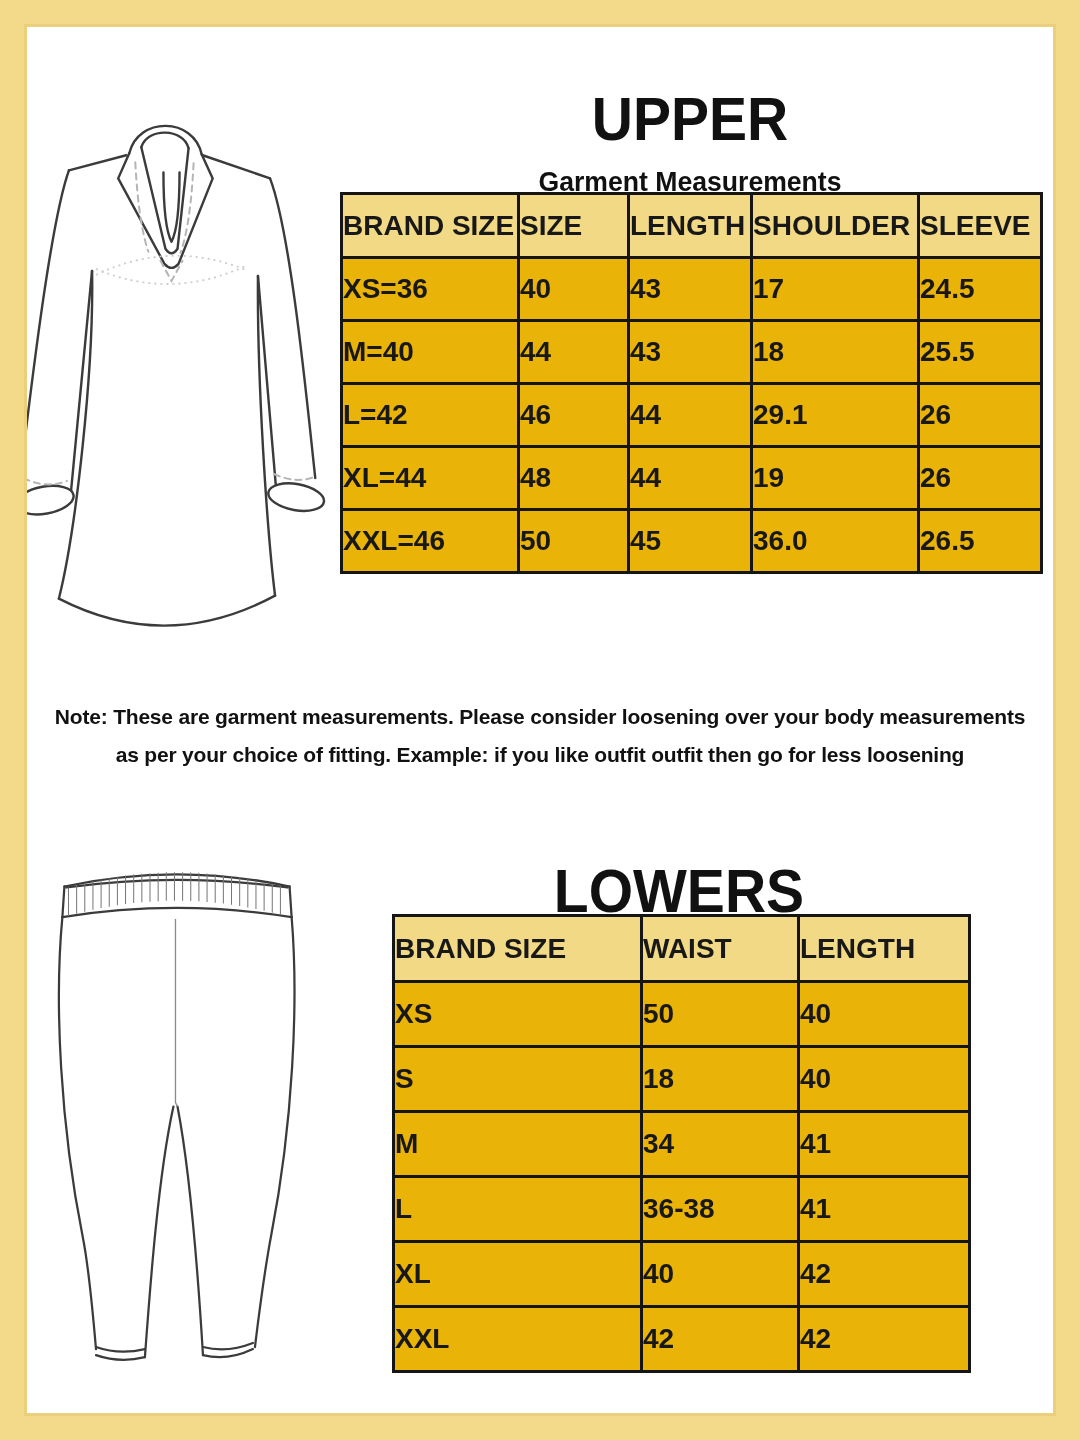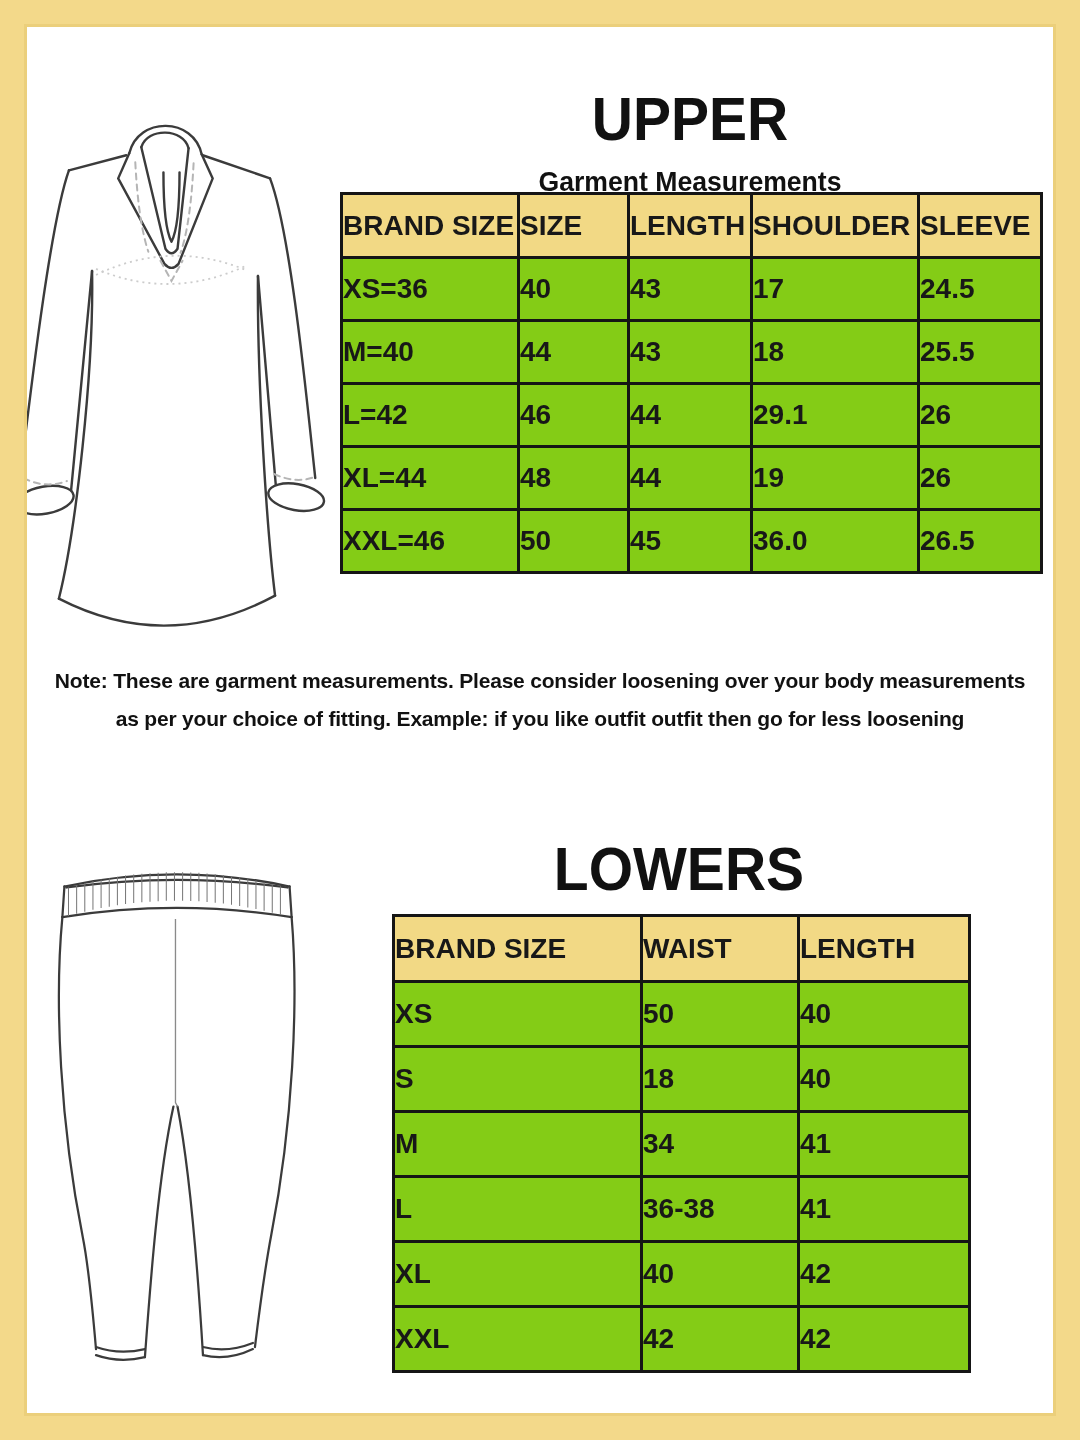--- a/index.html
+++ b/index.html
@@ -32,21 +32,21 @@
     border:3px solid #151515;
   }
   table.size th, table.size td{
     border:3px solid #151515;
     text-align:left;vertical-align:middle;
     font-weight:700;font-size:28px;color:#181818;
     padding:0;
     margin-left:8px;
   }
   table.size th{background:#F2D985;}
-  table.size td{background:#84cc16;}
+  table.size td{background:#eab308;}
   table.upper th{height:61px;}
   table.upper td{height:60px;}
   table.lowers th{height:63px;}
   table.lowers td{height:62px;}
   
   .note{
     text-align:center;font-weight:700;font-size:21px;line-height:38px;
     color:#111;letter-spacing:-0.2px;white-space:nowrap;
   }
   svg{display:block;}
@@ -145,26 +145,26 @@
   <tr>
     <td>XXL=46</td>
     <td>50</td>
     <td>45</td>
     <td>36.0</td>
     <td>26.5</td>
   </tr>
 </tbody>
   </table>
 
-<div class="note abs" style="left:25px;top:662px;width:1030px;">
+<div class="note abs" style="left:25px;top:698px;width:1030px;">
   <div>Note: These are garment measurements. Please consider loosening over your body measurements</div>
   <div>as per your choice of fitting. Example: if you like outfit outfit then go for less loosening</div>
 </div>
 
-<div class="abs" style="left:390px;top:838px;width:578px;">
+<div class="abs" style="left:390px;top:860px;width:578px;">
   <div class="big-title">LOWERS</div>
 </div>
 
 <svg class="abs" style="left:52px;top:860px;" width="250" height="540" viewBox="0 0 245 530">
   <g fill="none" stroke="#3b3b3b" stroke-width="2.2" stroke-linecap="round" stroke-linejoin="round">
 
     <path d="M12,26 Q122,2 233,26"></path>
     <path d="M14,27 Q122,12 231,27"></path>
     <path d="M10,56 Q122,38 235,56"></path>
     <path d="M12,26 L10,56"></path>

